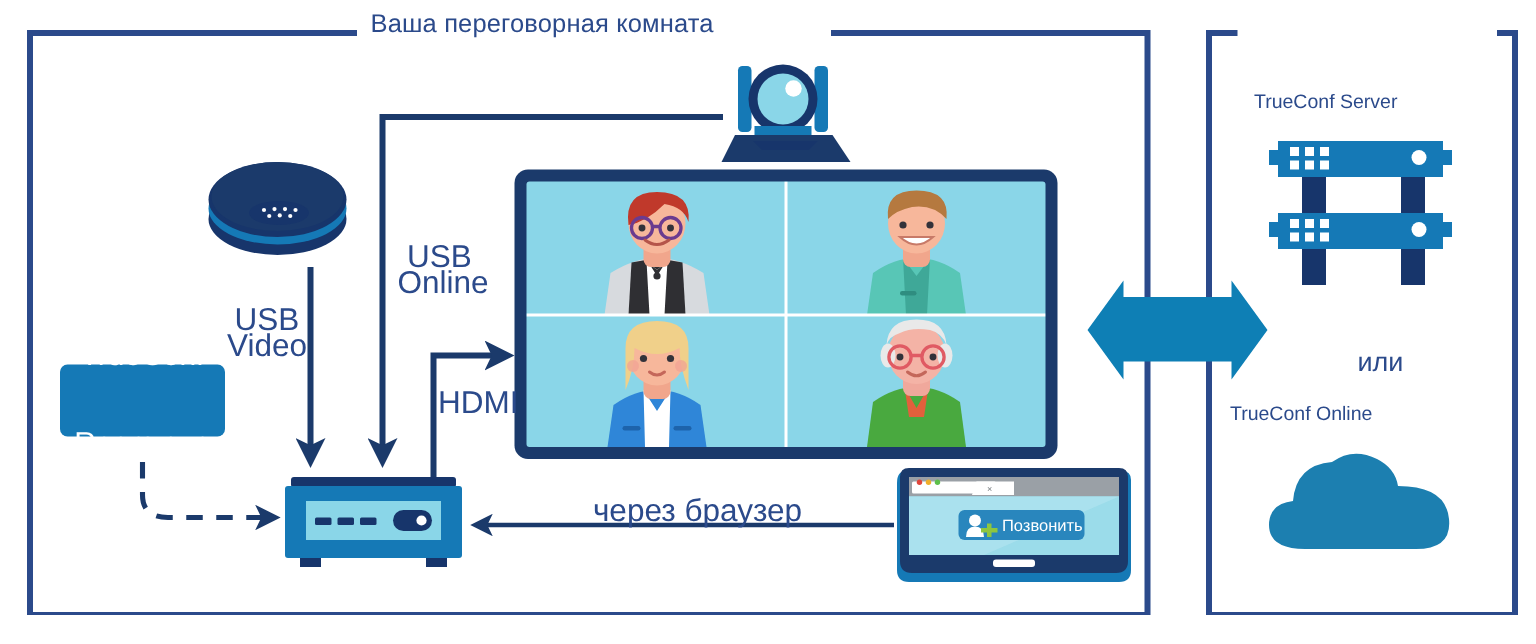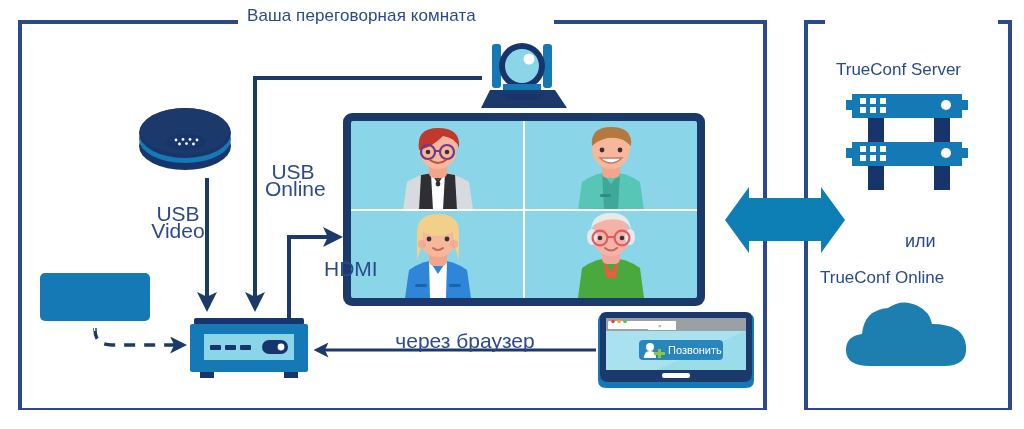--- a/index.html
+++ b/index.html
@@ -36,31 +36,31 @@
     position:absolute;
     color:#2b4a8b;
     font-size:21px;
     line-height:17px;
     white-space:nowrap;
   }
   .conn-label.center{text-align:center;}
 
   
   #room-exe{
-    left:40px;top:273px;width:110px;height:48px;
+    left:40px;top:243px;width:110px;height:48px;
     background:#1579b6;border-radius:5px;
-    color:#ffffff;font-size:14px;line-height:19px;
+    color:#ffffff;font-size:20px;line-height:19px;
     display:flex;flex-direction:column;align-items:center;justify-content:center;
     text-align:center;
     gap:40px;
   }
 
   
   .infra-caption{
-    position:absolute;color:#2b4a8b;font-size:17px;white-space:nowrap;
+    position:absolute;color:#2b4a8b;font-size:13px;white-space:nowrap;
   }
   #cap-server{left:836px;top:60px;}
   #cap-or{left:905px;top:207px;font-size:18px;margin-top:24px;}
   #cap-online{left:820px;top:268px;}
 
   
   #tv{
     left:343px;top:113px;width:362px;height:193px;
     background:#1b3a6b;border-radius:9px;
     box-sizing:border-box;padding:8px;
@@ -312,21 +312,21 @@
   <div class="conn-label center" style="left:150px;top:205px;width:56px;">
     <div>USB</div>
     <div>Video</div>
   </div>
 
   <div class="conn-label center" style="left:265px;top:163px;width:56px;">
     <div>USB</div>
     <div>Online</div>
   </div>
 
-  <div class="conn-label" style="left:292px;top:260px;padding-left:32px;">HDMI</div>
+  <div class="conn-label" style="left:292px;top:260px;">HDMI</div>
 
   <div class="conn-label center" style="left:332px;top:326px;width:266px;">
     <div style="margin-top:6px">через браузер</div>
   </div>
 
   <div class="infra-caption" id="cap-server">TrueConf Server</div>
   <div class="infra-caption" id="cap-or">или</div>
   <div class="infra-caption" id="cap-online">TrueConf Online</div>
 
 </div>

